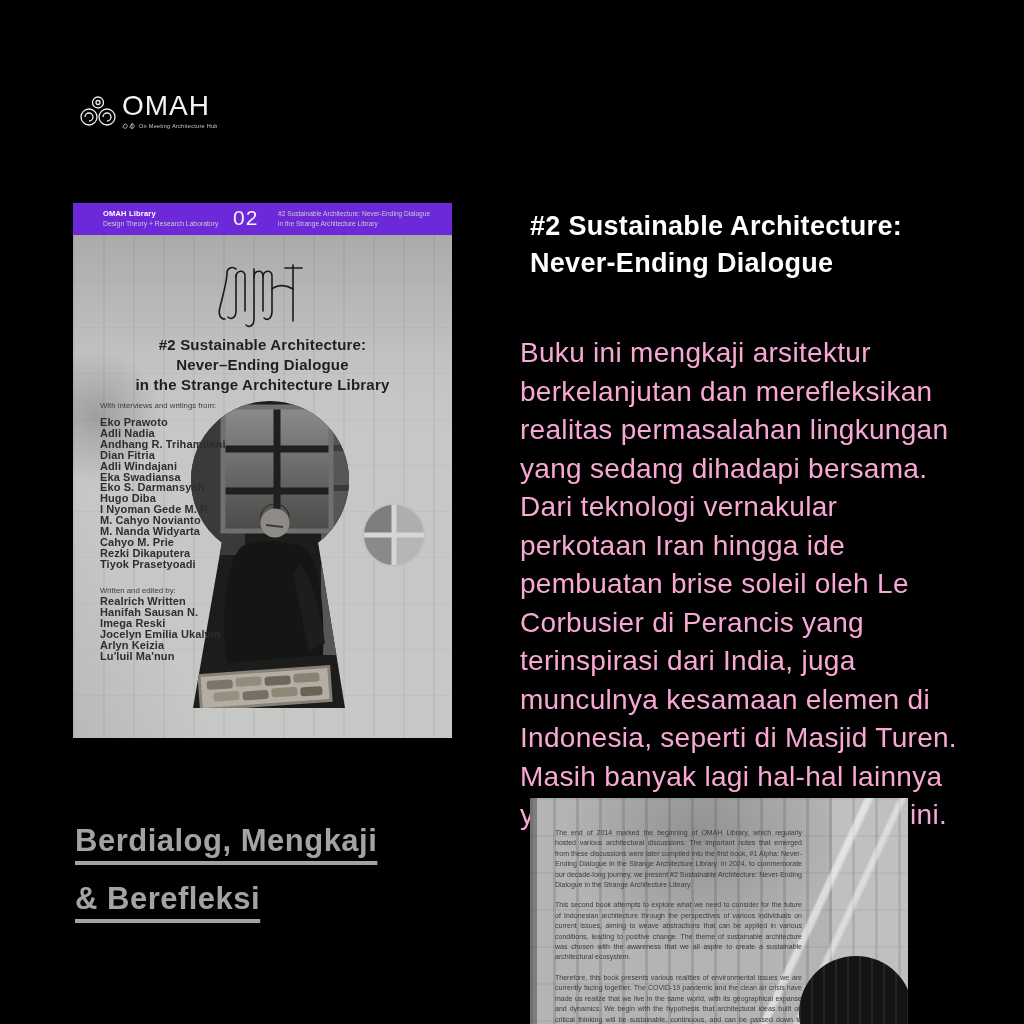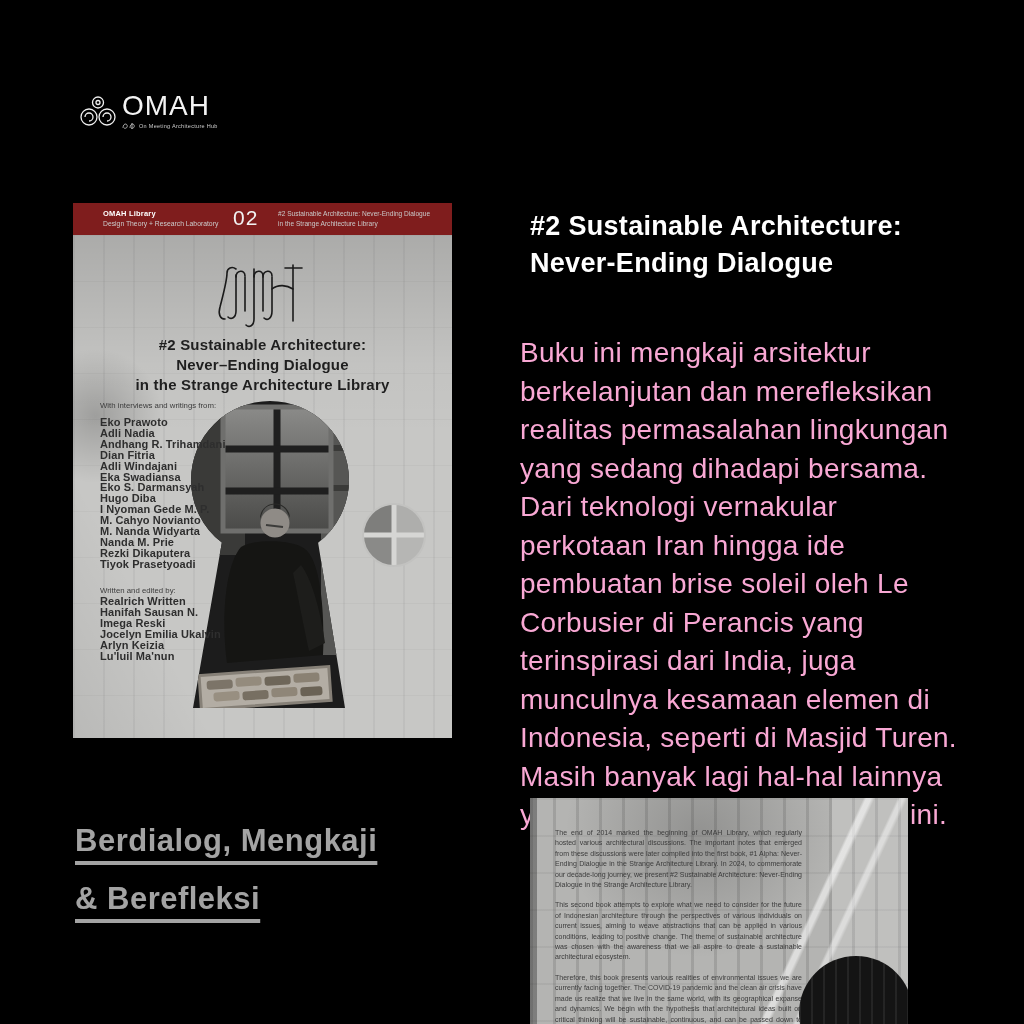--- a/index.html
+++ b/index.html
@@ -12,21 +12,21 @@
   .logo { left:78px; top:92px; display:flex; align-items:flex-start; }
   .logo-icon { width:40px; height:34px; margin-top:2px; }
   .logo-textwrap { margin-left:4px; }
   .logo-name { color:#f3f3f3; font-size:28px; font-weight:500; letter-spacing:1px; line-height:28px; }
   .logo-tagrow { display:flex; align-items:center; margin-top:2px; }
   .logo-script { width:14px; height:8px; margin-right:3px; }
   .logo-tagline { color:#cfcfcf; font-size:5.5px; letter-spacing:.3px; }
 
   
   .cover { left:73px; top:203px; width:379px; height:535px; }
-  .cover-band { position:absolute; left:0; top:0; width:100%; height:32px; background:#7f1d1d; }
+  .cover-band { position:absolute; left:0; top:0; width:100%; height:32px; background:#6d28d9; }
   .band-pub { position:absolute; left:30px; top:6px; }
   .band-pub-name { color:#fff; font-size:7.5px; font-weight:700; letter-spacing:.2px; }
   .band-pub-dept { color:#cccccc; font-size:6.8px; margin-top:2px; }
   .band-num { position:absolute; left:160px; top:3px; color:#f2f2f2; font-size:21px; font-weight:300; letter-spacing:1px; }
   .band-ref { position:absolute; left:205px; top:6px; width:165px; }
   .band-ref div { color:#c9c9c9; font-size:6.6px; line-height:9.5px; }
 
   .cover-body { position:absolute; left:0; top:32px; width:379px; height:503px; background:#c7c7c5; overflow:hidden;
     background-image:
       linear-gradient(180deg, rgba(0,0,0,.14), rgba(0,0,0,.02) 26%, rgba(0,0,0,0) 40%),
@@ -208,21 +208,21 @@
           <div>Adli Nadia</div>
           <div>Andhang R. Trihamdani</div>
           <div>Dian Fitria</div>
           <div>Adli Windajani</div>
           <div>Eka Swadiansa</div>
           <div>Eko S. Darmansyah</div>
           <div>Hugo Diba</div>
           <div>I Nyoman Gede M. P.</div>
           <div>M. Cahyo Novianto</div>
           <div>M. Nanda Widyarta</div>
-          <div>Nanda M. Prie</div>
+          <div>Cahyo M. Prie</div>
           <div>Rezki Dikaputera</div>
           <div>Tiyok Prasetyoadi</div>
         </div>
 
       <div class="credits-label lbl-editors">Written and edited by:</div>
       <div class="credits-list list-editors">
           <div>Realrich Written</div>
           <div>Hanifah Sausan N.</div>
           <div>Imega Reski</div>
           <div>Jocelyn Emilia Ukalvin</div>

